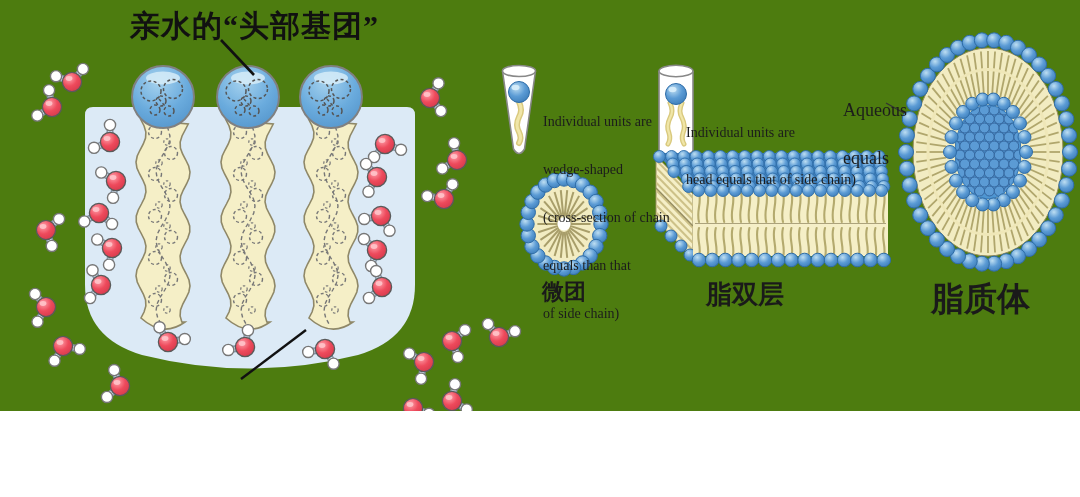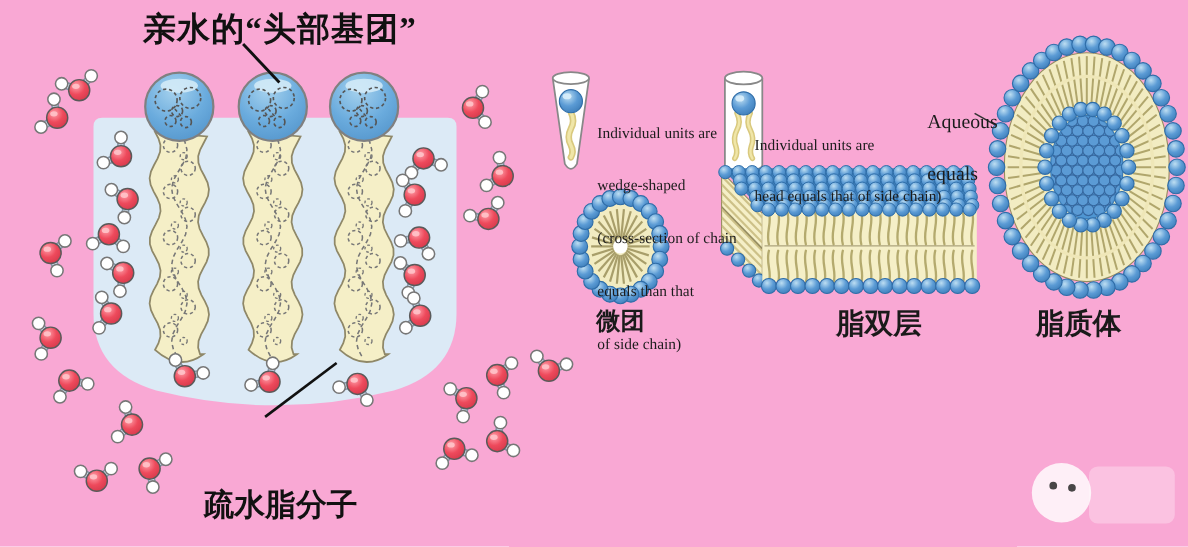--- a/index.html
+++ b/index.html
@@ -1,29 +1,29 @@
 <!DOCTYPE html>
 <html><head>
 <meta charset="utf-8">
 <style>
   html,body{margin:0;padding:0;background:#fff;}
-  .stage{position:relative;width:1080px;height:497px;background:#f9a8d4;overflow:hidden;
+  .stage{position:relative;width:1080px;height:411px;background:#4d7c0f;overflow:hidden;
          font-family:"Liberation Sans",sans-serif;}
   .lbl{position:absolute;color:#111;white-space:pre;}
   .cjk-serif{font-family:"Liberation Serif","DejaVu Serif",serif;font-weight:700;}
   .en-serif{font-family:"Liberation Serif","DejaVu Serif",serif;font-weight:400;color:#1c1c1c;}
   .cjk-sans{font-family:"Liberation Sans","DejaVu Sans",sans-serif;color:#1a1a1a;}
   .top-label{left:130px;top:6px;font-size:30px;letter-spacing:1px;}
   .bottom-label{left:150px;top:370px;width:210px;text-align:center;font-size:28px;line-height:36px;}
   .wedge-note{left:543px;top:82px;font-size:14px;line-height:16px;}
   .cyl-note{left:686px;top:94px;font-size:14px;line-height:15.5px;}
   .aq-note{left:843px;top:70px;font-size:18px;line-height:16px;}
   .micelle-label{left:508px;top:277px;width:112px;text-align:center;font-size:22px;font-weight:600;}
-  .bilayer-label{left:706px;top:277px;width:132px;text-align:right;font-size:26px;font-weight:600;}
-  .liposome-label{left:918px;top:277px;width:125px;text-align:center;font-size:26px;font-weight:600;}
+  .bilayer-label{left:706px;top:277px;width:132px;text-align:left;font-size:26px;font-weight:600;}
+  .liposome-label{left:918px;top:277px;width:125px;text-align:center;font-size:33px;font-weight:600;}
   .caption{left:599px;top:428px;font-size:40px;font-weight:900;letter-spacing:-1px;color:#0a0a0a;}
   .wm-circle{position:absolute;left:938px;top:421px;width:54px;height:54px;border-radius:50%;
              background:rgba(255,255,255,0.82);}
   .wm-eye{position:absolute;width:7px;height:7px;border-radius:50%;background:rgba(40,40,40,0.85);}
   .wm-wash{position:absolute;left:990px;top:424px;width:78px;height:52px;border-radius:8px;
            background:rgba(255,255,255,0.30);}
   svg{position:absolute;left:0;top:0;}
 </style>
 </head>
 <body>

